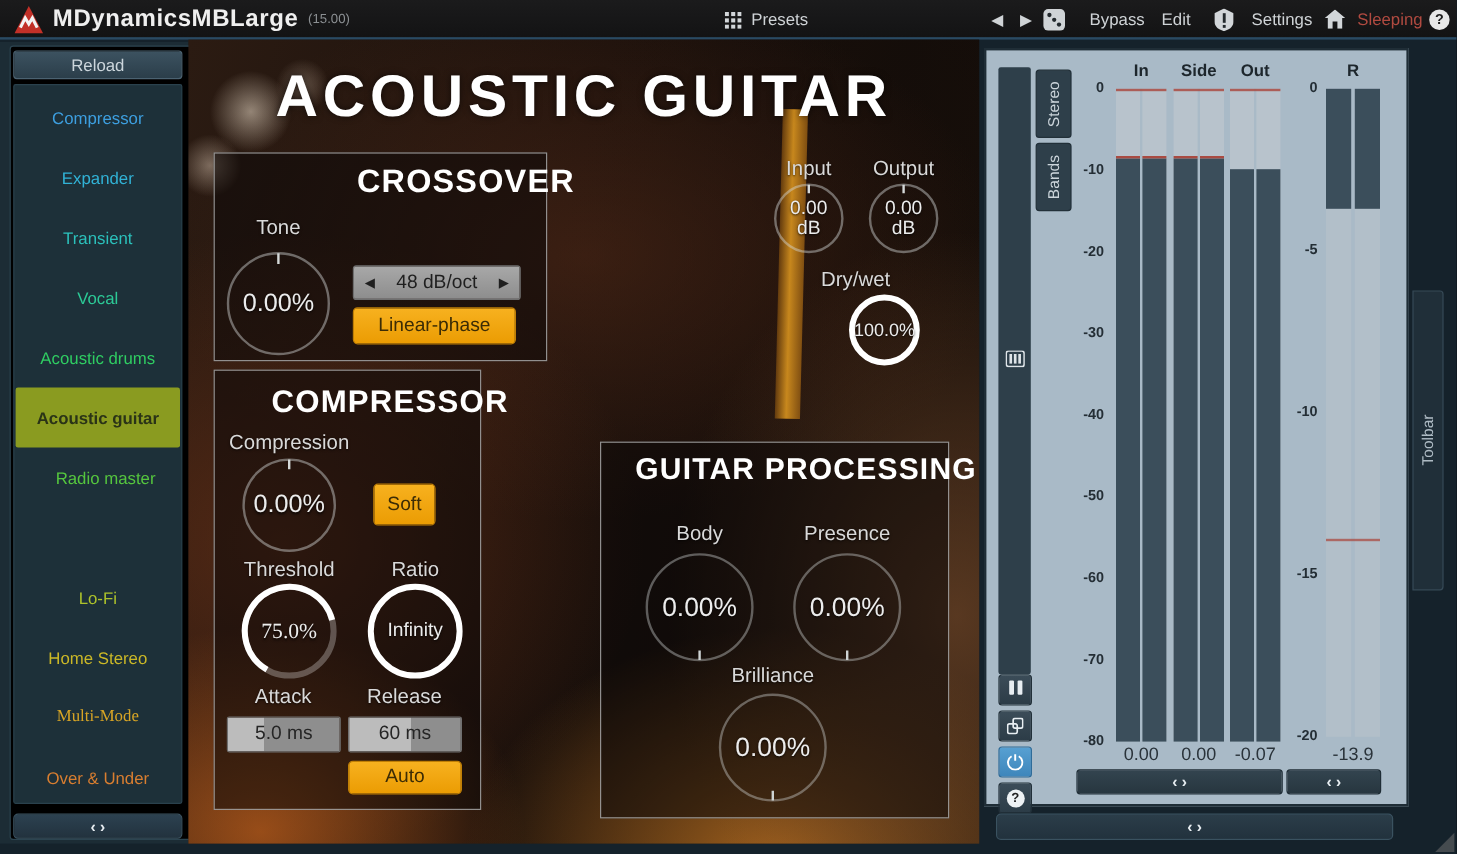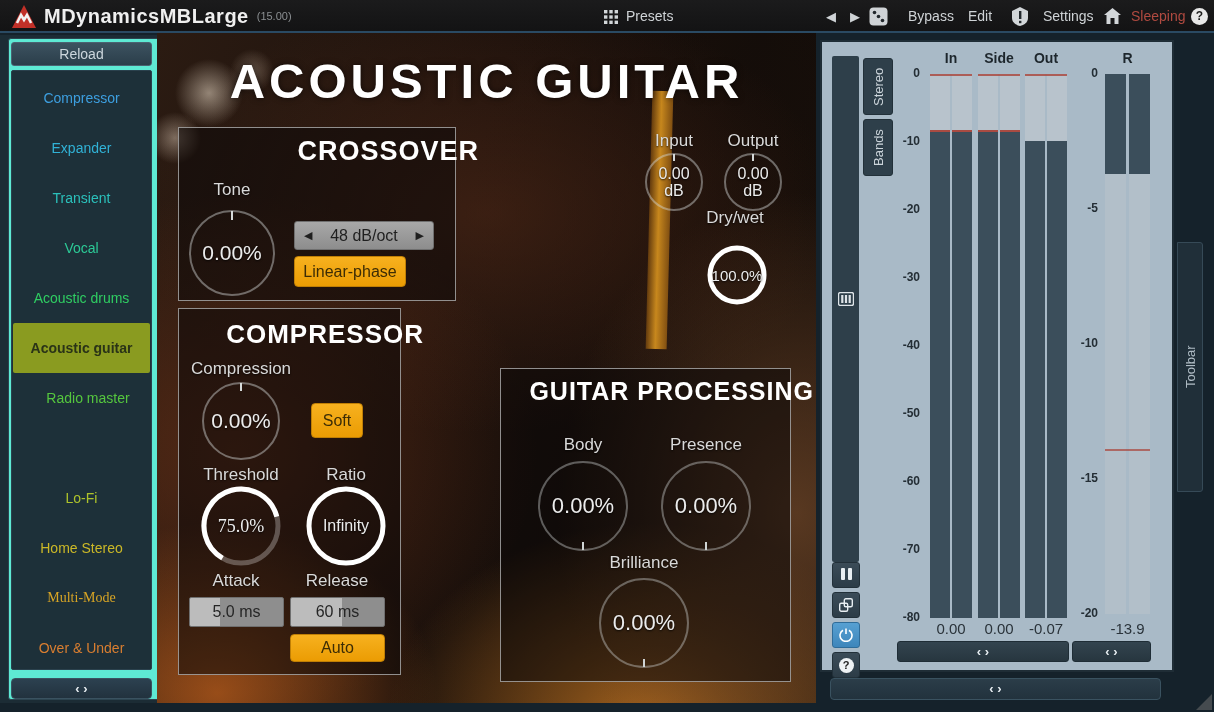--- a/index.html
+++ b/index.html
@@ -10,21 +10,21 @@
   
   #topbar{left:0;top:0;width:1214px;height:33px;background:linear-gradient(#1b1b1c,#131314);border-bottom:2px solid #2a4a63;}
   .tb-text{color:#cfd3d6;font-size:14px;line-height:33px;}
   .tb-title{color:#efefef;font-size:20px;font-weight:bold;line-height:33px;letter-spacing:.5px;}
   .tb-version{color:#8b8f92;font-size:11px;line-height:33px;margin-left:8px;}
   .tb-red{color:#b04a40;}
   .arrow{color:#cfd3d6;font-size:13px;line-height:33px;}
 
   
   #sidebar{left:0;top:35px;width:157px;height:668px;background:#1c2c35;}
-  #sidebar-inner{left:8px;top:3px;width:162px;height:662px;background:#5eead4;border:1px solid #2c4450;border-radius:3px;}
+  #sidebar-inner{left:8px;top:3px;width:162px;height:662px;background:#000000;border:1px solid #2c4450;border-radius:3px;}
   #reload-btn{left:2px;top:3px;width:141px;height:24px;background:linear-gradient(#3c5260,#2b3e4a);border:1px solid #4b6271;border-radius:3px;color:#ccd6dc;font-size:14px;text-align:center;line-height:22px;cursor:pointer;}
   #preset-list{left:2px;top:31px;width:141px;height:600px;background:#1d3039;border:1px solid #2a414d;border-radius:2px;}
   .preset-item{position:absolute;left:1px;width:137px;height:50px;font-size:14px;display:flex;align-items:center;justify-content:center;cursor:pointer;}
   .preset-item.sel{font-weight:bold;border-radius:2px;}
   #sidebar-pager{left:2px;top:639px;width:141px;height:21px;background:linear-gradient(#2c4150,#22323e);border:1px solid #3a5260;border-radius:4px;color:#e8eef2;text-align:center;line-height:19px;font-size:13px;font-weight:bold;cursor:pointer;}
 
   
   #main{left:157px;top:33px;width:659px;height:670px;background:
     radial-gradient(circle at 52px 60px, rgba(235,220,200,.55), rgba(235,220,200,0) 34px),
     radial-gradient(circle at 18px 105px, rgba(225,205,185,.45), rgba(225,205,185,0) 26px),
@@ -151,21 +151,21 @@
           <circle cx="44" cy="44" r="42" stroke="rgba(210,215,215,.45)" stroke-width="2" fill="none"></circle>
           <line x1="44" y1="2" x2="44" y2="11" stroke="#d5d9d9" stroke-width="2"></line>
         </svg>
         <div class="kval" style="font-size:21px;">0.00%</div>
       </div>
       <div class="gray-sel" style="left:115px;top:93px;width:140px;height:29px;">
         <span style="position:absolute;left:9px;font-size:11px;">◀</span>
         <span>48 dB/oct</span>
         <span style="position:absolute;right:9px;font-size:11px;">▶</span>
       </div>
-      <div class="orange-btn" style="left:115px;top:128px;width:112px;height:31px;font-size:16px;line-height:29px;">Linear-phase</div>
+      <div class="orange-btn" style="left:115px;top:128px;width:136px;height:31px;font-size:16px;line-height:29px;">Linear-phase</div>
     </div>
 
     <div class="klabel" style="left:517px;top:98px;">Input</div>
     <div class="knob" style="left:487px;top:119px;width:60px;height:60px;">
       <svg width="60" height="60" viewBox="0 0 60 60">
         <circle cx="30" cy="30" r="28" stroke="rgba(210,215,215,.45)" stroke-width="2" fill="none"></circle>
         <line x1="30" y1="2" x2="30" y2="9" stroke="#d5d9d9" stroke-width="2"></line>
       </svg>
       <div class="kval" style="font-size:16px;line-height:17px;">
         <span>0.00</span>
@@ -176,21 +176,21 @@
     <div class="knob" style="left:566px;top:119px;width:60px;height:60px;">
       <svg width="60" height="60" viewBox="0 0 60 60">
         <circle cx="30" cy="30" r="28" stroke="rgba(210,215,215,.45)" stroke-width="2" fill="none"></circle>
         <line x1="30" y1="2" x2="30" y2="9" stroke="#d5d9d9" stroke-width="2"></line>
       </svg>
       <div class="kval" style="font-size:16px;line-height:17px;">
         <span>0.00</span>
         <span>dB</span>
       </div>
     </div>
-    <div class="klabel" style="left:556px;top:175px;margin-left:22px;">Dry/wet</div>
+    <div class="klabel" style="left:556px;top:190px;">Dry/wet</div>
     <div class="knob" style="left:549px;top:211px;width:62px;height:62px;">
       <svg width="62" height="62" viewBox="0 0 62 62">
         <circle cx="31" cy="31" r="27" stroke="#ffffff" stroke-width="5" fill="none"></circle>
       </svg>
       <div class="kval" style="font-size:15px;">100.0%</div>
     </div>
 
     <div class="abs panel" style="left:21px;top:275px;width:223px;height:367px;">
       <div class="panel-title" style="top:10px;font-size:26px;">COMPRESSOR</div>
       <div class="klabel" style="left:62px;top:50px;">Compression</div>

